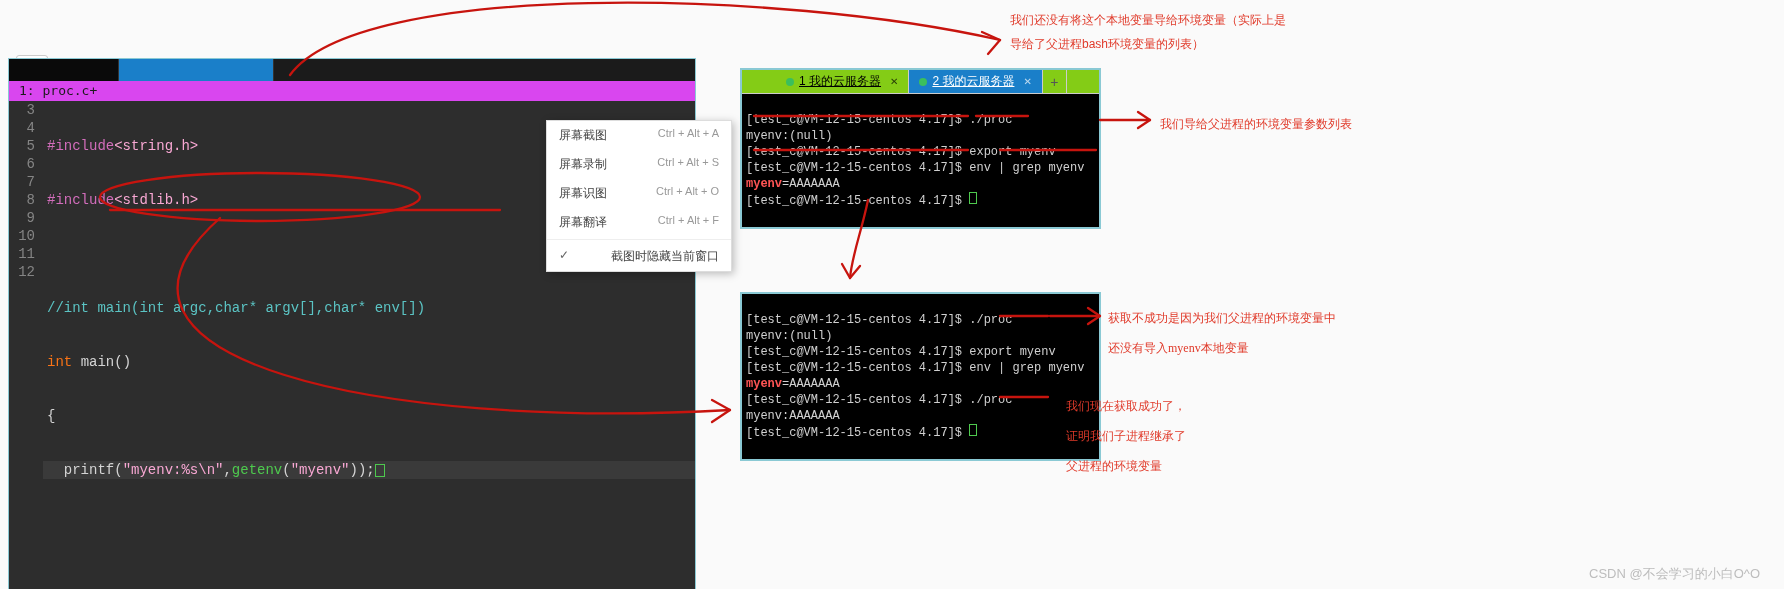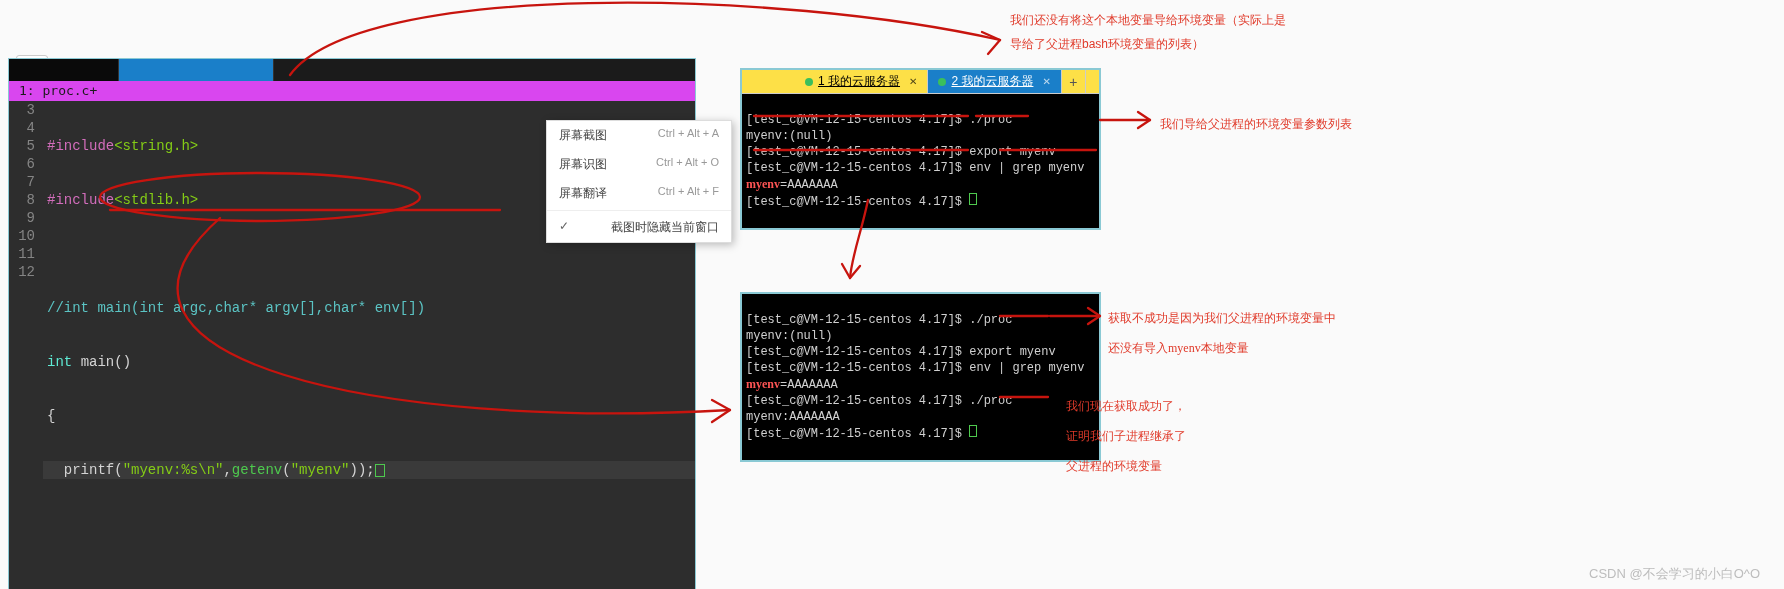--- a/index.html
+++ b/index.html
@@ -57,24 +57,24 @@
     color: #858585;
     background:#2d2d2d;
   }
   .code {
     flex:1;
     white-space: pre;
     color:#d4d4d4;
     position:relative;
   }
   .code .line { height:18px; padding-left:4px;}
-  .kw-blue { color:#5eead4;margin-top:16px; }
+  .kw-blue { color:#f97316;margin-top:16px; }
   .kw-green { color:#4ec94e; }
   .kw-pink { color:#d26dbb; }
-  .kw-yellow { color:#84cc16;margin-top:20px; }
+  .kw-yellow { color:#f9a8d4;margin-top:20px; }
   .kw-cyan { color:#5bc4c4; }
   .kw-white { color:#d4d4d4; }
   .cursor-box {
     display:inline-block;width:10px;height:13px;border:1px solid #4ec94e;vertical-align:middle;
   }
   .hl-line { background:#3a3a3a; }
   
   .ctxmenu {
     position:absolute;
     left: 508px;
@@ -102,47 +102,46 @@
   .termpanel.top { left:740px; top:72px; width:355px; }
   .termpanel.bot { left:740px; top:290px; width:355px; }
   .term-searchbar {
     position:absolute;
     width:28px;height:22px;
     border:1px solid #ccc;border-radius:3px;background:#fff;
     display:flex;align-items:center;justify-content:center;color:#888;font-size:12px;
   }
   .tabbar {
     height:24px;
-    background:#fde047;
+    background:#84cc16;
     border-bottom:1px solid #ccc;
     display:flex;
     font-size:12px;
     align-items:stretch;
-    padding-left:19px;
   }
   .tabbar .tab {
     padding:0 10px;
     display:flex;align-items:center;gap:5px;
     border-right:1px solid #ccc;
     cursor:pointer;
   }
   .tabbar .tab.active { background:#1a7fc9;color:#fff; }
   .tabbar .tab .dot{width:8px;height:8px;border-radius:50%;background:#3bbf5c;}
   .tabbar .tab .u{text-decoration:underline;}
   .tabbar .tab .x{font-size:10px;opacity:.7;margin-left:4px;}
   .tabbar .newtab{width:24px;display:flex;align-items:center;justify-content:center;border-right:1px solid #ccc;font-size:14px;color:#555;cursor:pointer;}
   .term {
     background:#000;
     font:12px/16px Consolas, "Courier New", monospace;
     color:#d0d0d0;
     padding:2px 4px;
     white-space:pre;
   }
   .term .prompt{color:#d0d0d0;}
-  .term .myenv{color:#ff5555;font-weight:bold;font-family:Liberation Serif, serif;}
+  .term .myenv{color:#ff5555;font-weight:bold;}
   .term .cur{display:inline-block;width:8px;height:12px;border:1px solid #4ec94e;}
   
   .anno {
     position:absolute;
     color:#e03a2a;
     font-size:12px;
     line-height:24px;
     white-space:nowrap;
   }
   
@@ -190,20 +189,24 @@
       <div class="line"></div>
       
     </div>
   </div>
 </div>
 
 <div class="ctxmenu">
   <div class="item">
       <span>屏幕截图</span>
       <span class="sc">Ctrl + Alt + A</span>
+    </div>
+  <div class="item">
+      <span>屏幕录制</span>
+      <span class="sc">Ctrl + Alt + S</span>
     </div>
   <div class="item">
       <span>屏幕识图</span>
       <span class="sc">Ctrl + Alt + O</span>
     </div>
   <div class="item">
       <span>屏幕翻译</span>
       <span class="sc">Ctrl + Alt + F</span>
     </div>
   <div class="sep"></div>

